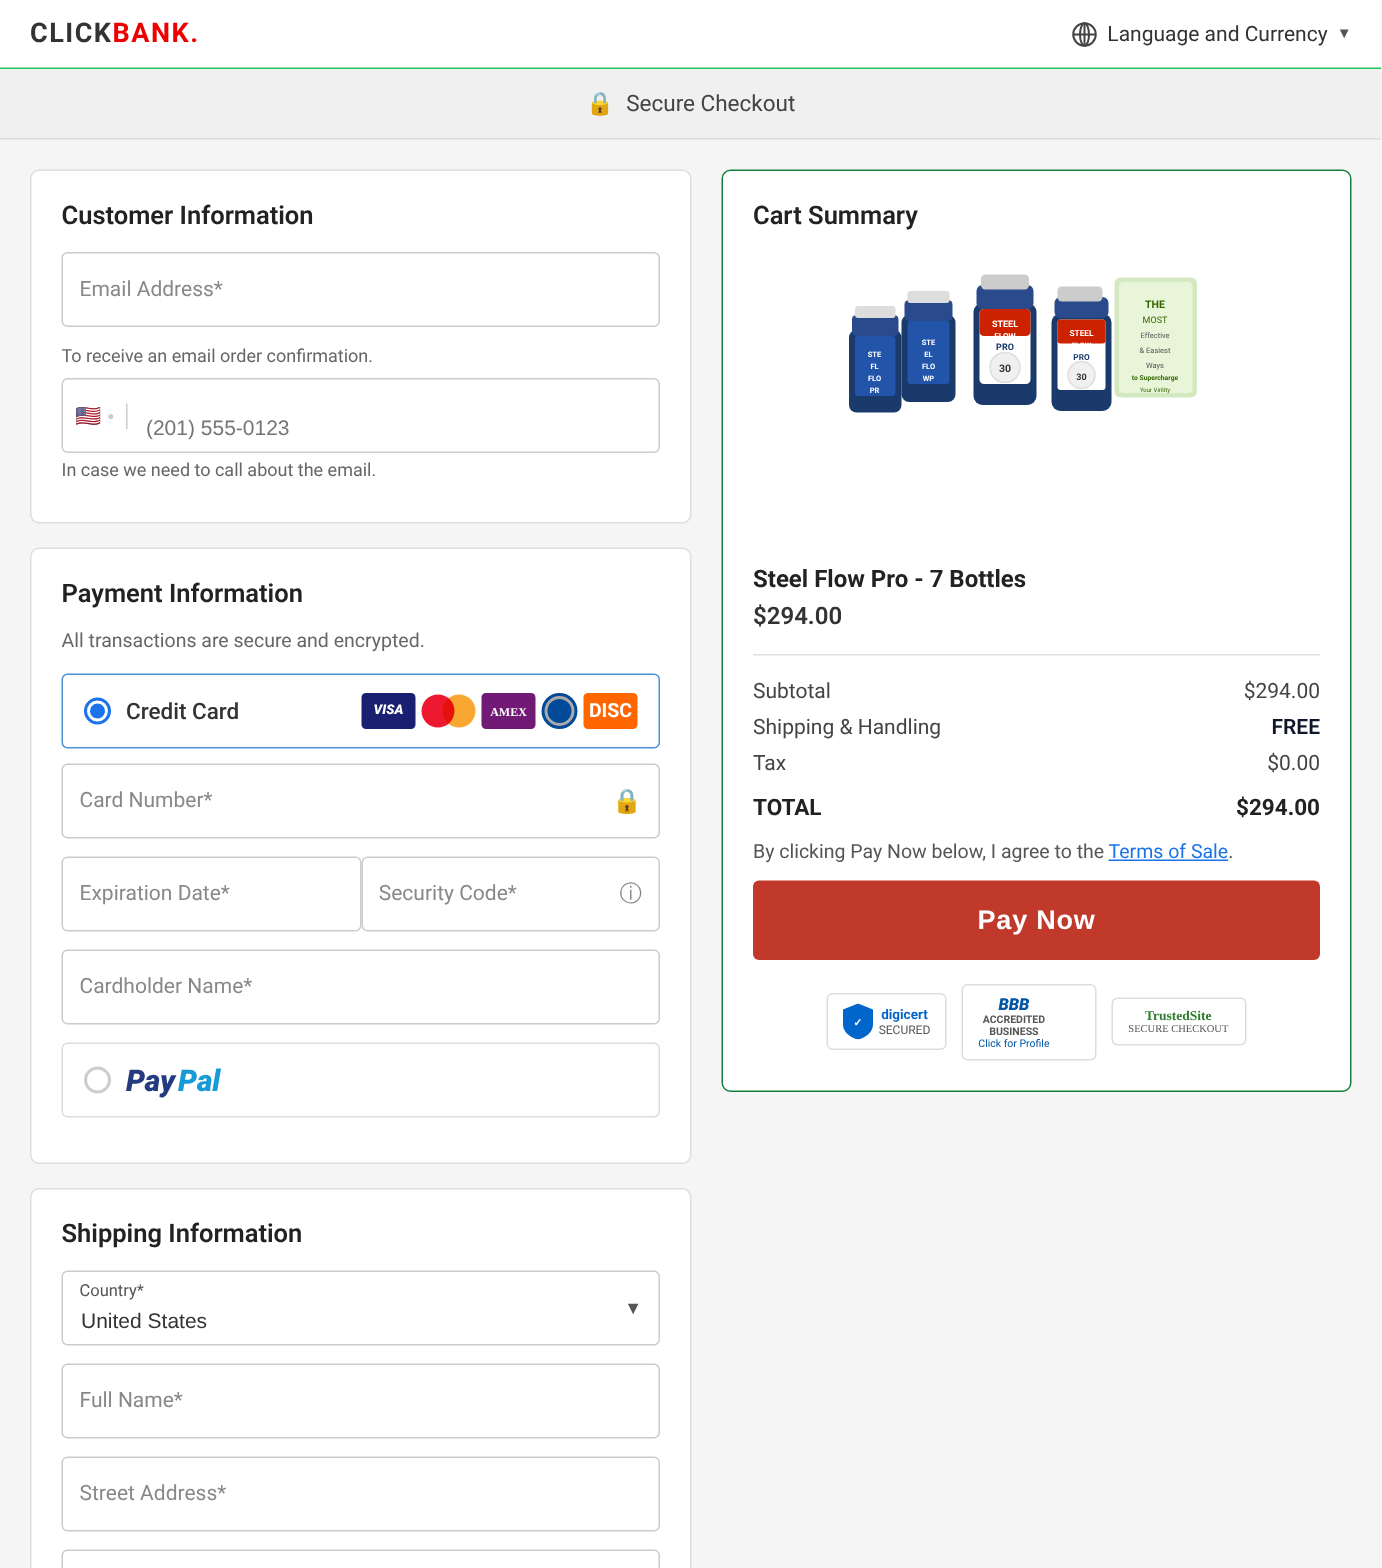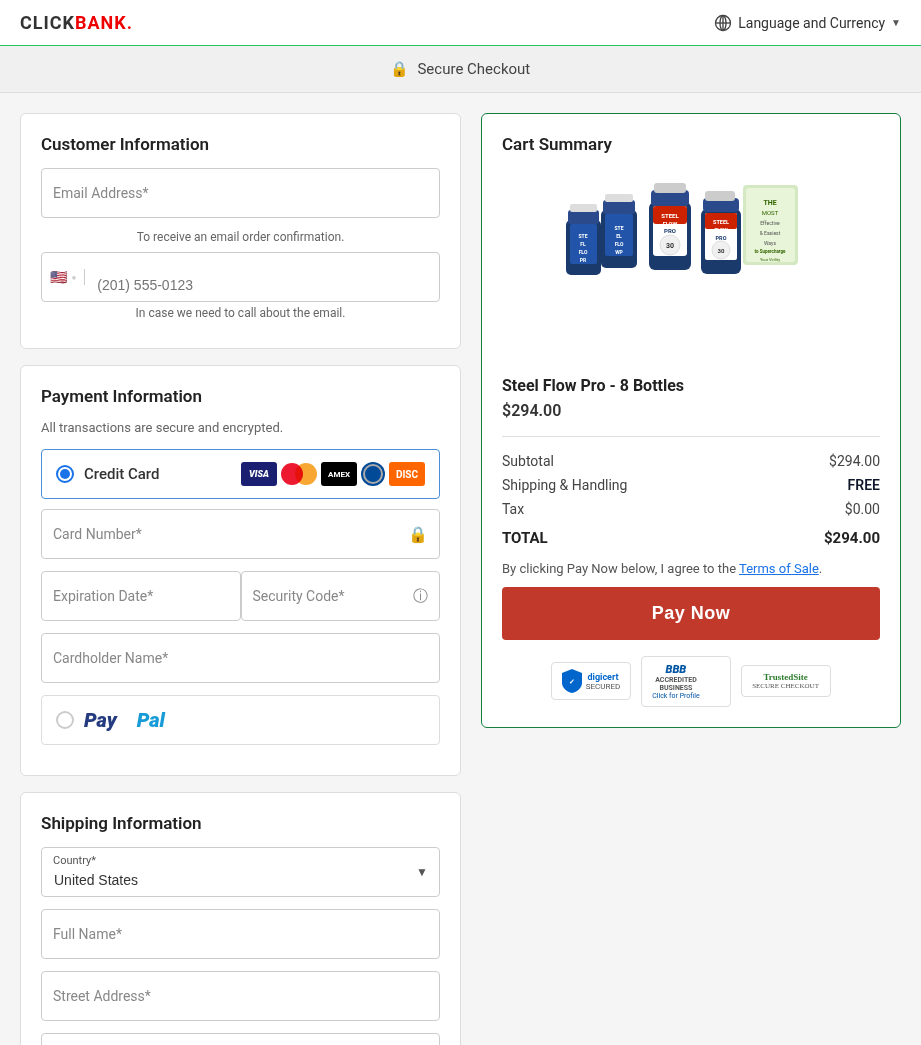--- a/index.html
+++ b/index.html
@@ -123,21 +123,20 @@
       outline: none;
       background: #fff;
       color: #333;
     }
 
     .helper-text {
       font-size: 12px;
       color: #666;
       margin-top: 4px;
       margin-bottom: 8px;
-      text-align: center;
     }
 
     
     .phone-group {
       position: relative;
       border: 1px solid #ccc;
       border-radius: 4px;
       display: flex;
       align-items: center;
       padding: 0;
@@ -228,21 +227,21 @@
       width: 36px;
       border-radius: 3px;
       display: flex;
       align-items: center;
       justify-content: center;
       font-size: 8px;
       font-weight: bold;
       color: #fff;
     }
     .ci-visa { background: #1a1f71; }
-    .ci-amex { background: #000000; }
+    .ci-amex { background: #701a75; font-family: Liberation Serif, serif; }
     .ci-diners { background: #004a97; }
     .ci-discover { background: #ff6600; }
 
     .card-fields {
       margin-top: 10px;
     }
 
     .card-number-wrap {
       position: relative;
     }
@@ -267,21 +266,21 @@
       top: 50%;
       transform: translateY(-50%);
       color: #888;
       font-size: 15px;
     }
 
     
     .paypal-logo {
       display: flex;
       align-items: center;
-      gap: 20px;
+      gap: 2px;
       justify-content: center;
     }
     .paypal-logo span.pp-pay { color: #253b80; font-weight: bold; font-size: 18px; }
     .paypal-logo span.pp-pal { color: #179bd7; font-weight: bold; font-size: 18px; }
 
     
     .select-wrap {
       position: relative;
     }
     .select-label {
@@ -491,21 +490,21 @@
         <div class="card-icons">
           <div class="card-icon ci-visa" style="font-size:9px; font-weight:900; color:#fff; font-style:italic;">VISA</div>
           <div class="card-icon" style="background:transparent; width:36px; height:24px; position:relative;">
             <div style="width:22px; height:22px; border-radius:50%; background:#eb001b; position:absolute; left:0; top:1px; opacity:0.9;"></div>
             <div style="width:22px; height:22px; border-radius:50%; background:#f79e1b; position:absolute; left:14px; top:1px; opacity:0.9; mix-blend-mode:multiply;"></div>
           </div>
           <div class="card-icon ci-amex" style="font-size:8px;">AMEX</div>
           <div class="card-icon ci-diners" style="font-size:8px; border-radius:50%; width:24px;">
             <div style="width:20px; height:20px; border-radius:50%; background:#004a97; border:2px solid #aaa;"></div>
           </div>
-          <div class="card-icon ci-discover" style="font-size:10px;">DISC</div>
+          <div class="card-icon ci-discover" style="font-size:13px;">DISC</div>
         </div>
       </div>
 
       <div class="card-fields">
         <div class="floating-label-input card-number-wrap">
           <input type="text" class="form-input" placeholder=" " style="">
           <label>Card Number*</label>
           <span class="lock-icon-field">🔒</span>
         </div>
 
@@ -633,21 +632,21 @@
             <text x="27" y="30" text-anchor="middle" font-size="6" fill="#336600">MOST</text>
             <text x="27" y="40" text-anchor="middle" font-size="5" fill="#555">Effective</text>
             <text x="27" y="50" text-anchor="middle" font-size="5" fill="#555">&amp; Easiest</text>
             <text x="27" y="60" text-anchor="middle" font-size="5" fill="#555">Ways</text>
             <text x="27" y="68" text-anchor="middle" font-size="4.5" fill="#336600" font-weight="bold">to Supercharge</text>
             <text x="27" y="76" text-anchor="middle" font-size="4" fill="#336600">Your Virility</text>
           </g>
         </svg>
       </div>
 
-      <div class="product-name">Steel Flow Pro - 8 Bottles</div>
+      <div class="product-name">Steel Flow Pro - 7 Bottles</div>
       <div class="product-price">$294.00</div>
 
       <hr class="divider">
 
       <div class="summary-row">
         <span>Subtotal</span>
         <span>$294.00</span>
       </div>
       <div class="summary-row">
         <span>Shipping &amp; Handling</span>

